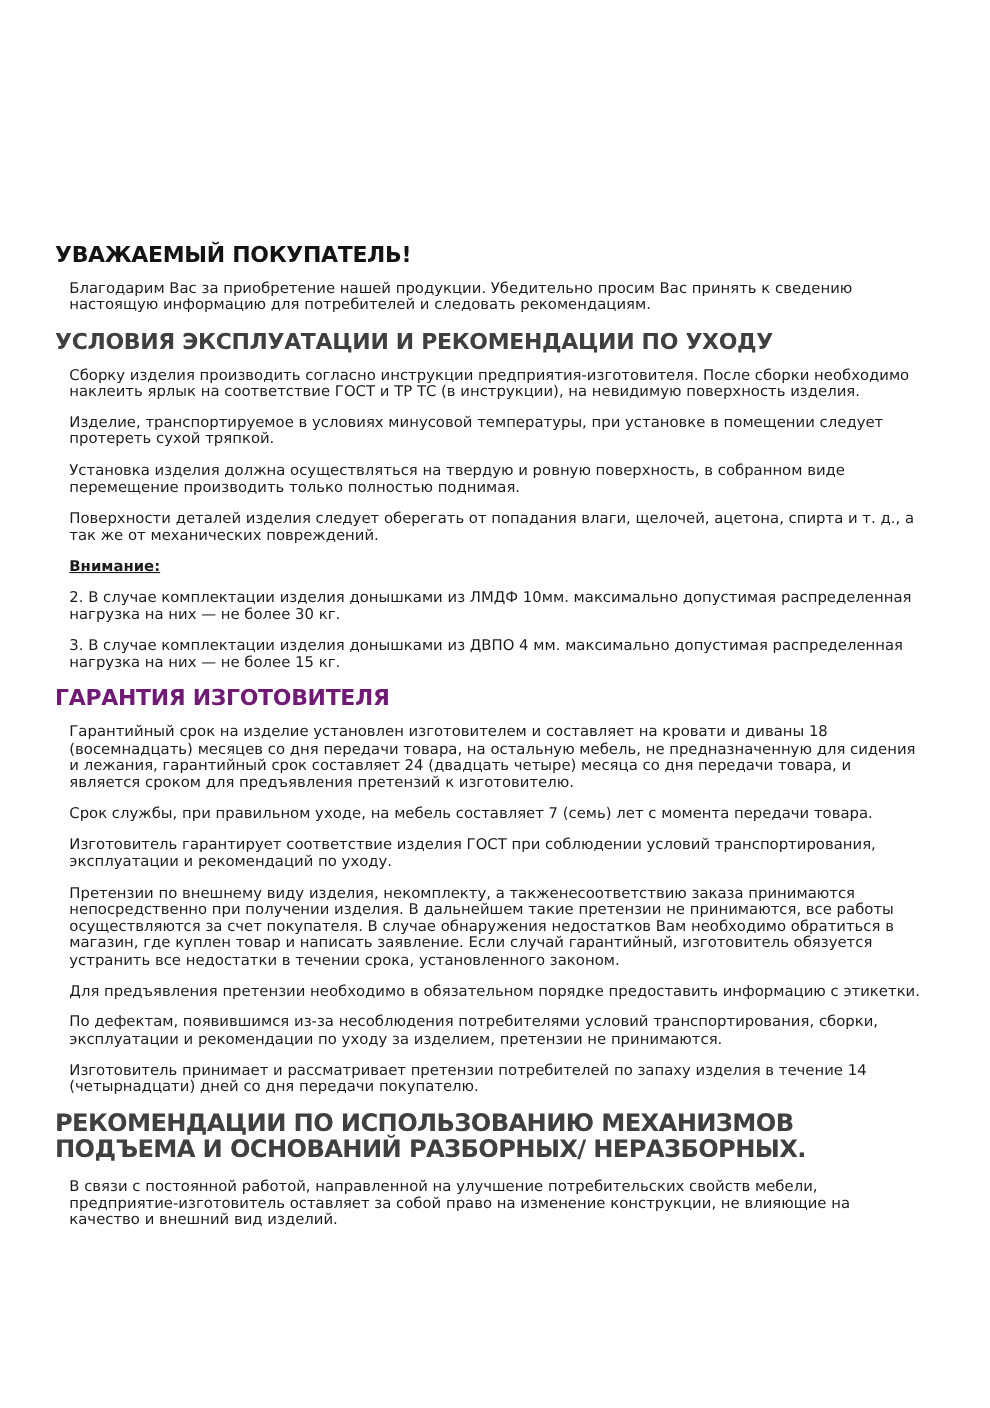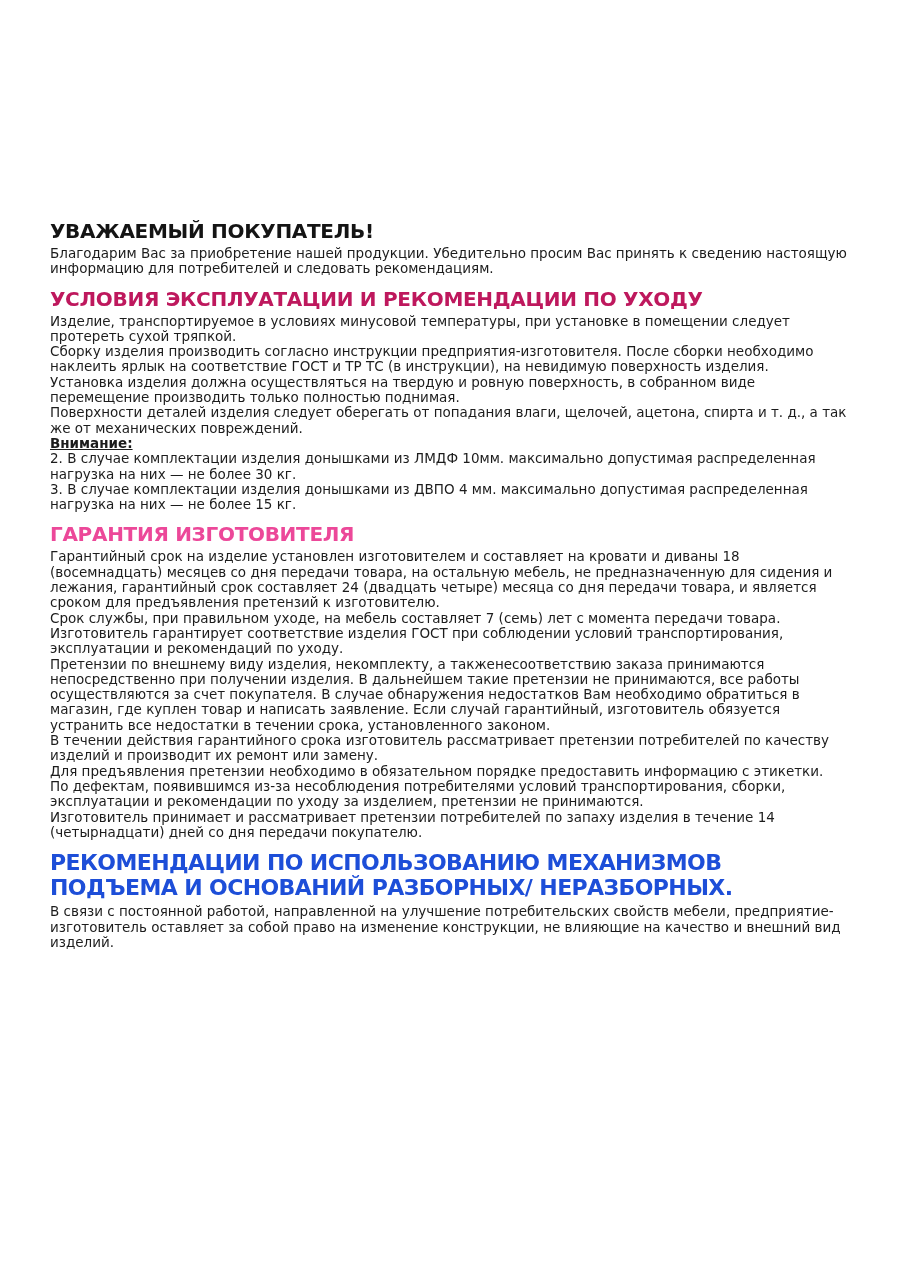--- a/index.html
+++ b/index.html
@@ -33,55 +33,54 @@
     line-height: 1.1;
     letter-spacing: -0.3px;
     margin: 0 0 4px 0;
   }
   .heading.large {
     font-size: 22px;
     letter-spacing: -0.6px;
     line-height: 1.12;
   }
   .para {
-    margin: 0;
+    margin: 13px;
   }
   .para.attention {
     font-weight: bold;
     text-decoration: underline;
   }
 </style>
 </head>
 <body>
 
 <div class="page" style="background: rgb(255, 255, 255);">
   <main class="content" id="doc" style="color: rgb(28, 28, 28);">
       <section class="doc-section">
         <h2 class="heading" style="color: rgb(20, 20, 20);">УВАЖАЕМЫЙ ПОКУПАТЕЛЬ!</h2>
         <p class="para">Благодарим Вас за приобретение нашей продукции. Убедительно просим Вас принять к сведению настоящую информацию для потребителей и следовать рекомендациям.</p>
       </section>
       <section class="doc-section">
-        <h2 class="heading" style="color: #be185d;">УСЛОВИЯ ЭКСПЛУАТАЦИИ И РЕКОМЕНДАЦИИ ПО УХОДУ</h2>
+        <h2 class="heading" style="color: #404040;">УСЛОВИЯ ЭКСПЛУАТАЦИИ И РЕКОМЕНДАЦИИ ПО УХОДУ</h2>
+        <p class="para">Сборку изделия производить согласно инструкции предприятия-изготовителя. После сборки необходимо наклеить ярлык на соответствие ГОСТ и ТР ТС (в инструкции), на невидимую поверхность изделия.</p>
         <p class="para">Изделие, транспортируемое в условиях минусовой температуры, при установке в помещении следует протереть сухой тряпкой.</p>
-        <p class="para">Сборку изделия производить согласно инструкции предприятия-изготовителя. После сборки необходимо наклеить ярлык на соответствие ГОСТ и ТР ТС (в инструкции), на невидимую поверхность изделия.</p>
         <p class="para">Установка изделия должна осуществляться на твердую и ровную поверхность, в собранном виде перемещение производить только полностью поднимая.</p>
         <p class="para">Поверхности деталей изделия следует оберегать от попадания влаги, щелочей, ацетона, спирта и т. д., а так же от механических повреждений.</p>
         <p class="para attention">Внимание:</p>
         <p class="para">2. В случае комплектации изделия донышками из ЛМДФ 10мм. максимально допустимая распределенная нагрузка на них — не более 30 кг.</p>
         <p class="para">3. В случае комплектации изделия донышками из ДВПО 4 мм. максимально допустимая распределенная нагрузка на них — не более 15 кг.</p>
       </section>
       <section class="doc-section">
-        <h2 class="heading" style="color: #ec4899;">ГАРАНТИЯ ИЗГОТОВИТЕЛЯ</h2>
+        <h2 class="heading" style="color: #701a75;">ГАРАНТИЯ ИЗГОТОВИТЕЛЯ</h2>
         <p class="para">Гарантийный срок на изделие установлен изготовителем и составляет на кровати и диваны 18 (восемнадцать) месяцев со дня передачи товара, на остальную мебель, не предназначенную для сидения и лежания, гарантийный срок составляет 24 (двадцать четыре) месяца со дня передачи товара, и является сроком для предъявления претензий к изготовителю.</p>
         <p class="para">Срок службы, при правильном уходе, на мебель составляет 7 (семь) лет с момента передачи товара.</p>
         <p class="para">Изготовитель гарантирует соответствие изделия ГОСТ при соблюдении условий транспортирования, эксплуатации и рекомендаций по уходу.</p>
         <p class="para">Претензии по внешнему виду изделия, некомплекту, а такженесоответствию заказа принимаются непосредственно при получении изделия. В дальнейшем такие претензии не принимаются, все работы осуществляются за счет покупателя. В случае обнаружения недостатков  Вам необходимо обратиться в магазин, где куплен товар и написать заявление. Если случай гарантийный, изготовитель обязуется устранить все недостатки в течении срока, установленного законом.</p>
-        <p class="para">В течении действия гарантийного срока изготовитель рассматривает претензии потребителей по качеству изделий и производит их ремонт или замену.</p>
         <p class="para">Для предъявления претензии необходимо в обязательном порядке предоставить информацию с этикетки.</p>
         <p class="para">По дефектам, появившимся из-за несоблюдения потребителями условий транспортирования, сборки, эксплуатации и рекомендации по уходу за изделием, претензии не принимаются.</p>
         <p class="para">Изготовитель принимает и рассматривает претензии потребителей по запаху изделия в течение 14 (четырнадцати) дней со дня передачи  покупателю.</p>
       </section>
       <section class="doc-section">
-        <h2 class="heading large" style="color: #1d4ed8;">РЕКОМЕНДАЦИИ ПО ИСПОЛЬЗОВАНИЮ МЕХАНИЗМОВ ПОДЪЕМА И ОСНОВАНИЙ РАЗБОРНЫХ/ НЕРАЗБОРНЫХ.</h2>
+        <h2 class="heading large" style="color: #404040;">РЕКОМЕНДАЦИИ ПО ИСПОЛЬЗОВАНИЮ МЕХАНИЗМОВ ПОДЪЕМА И ОСНОВАНИЙ РАЗБОРНЫХ/ НЕРАЗБОРНЫХ.</h2>
         <p class="para">В связи с постоянной работой, направленной на улучшение потребительских свойств мебели, предприятие-изготовитель оставляет за собой право на изменение конструкции, не влияющие на качество и внешний вид изделий.</p>
       </section>
     </main>
 </div>
 
 </body></html>

